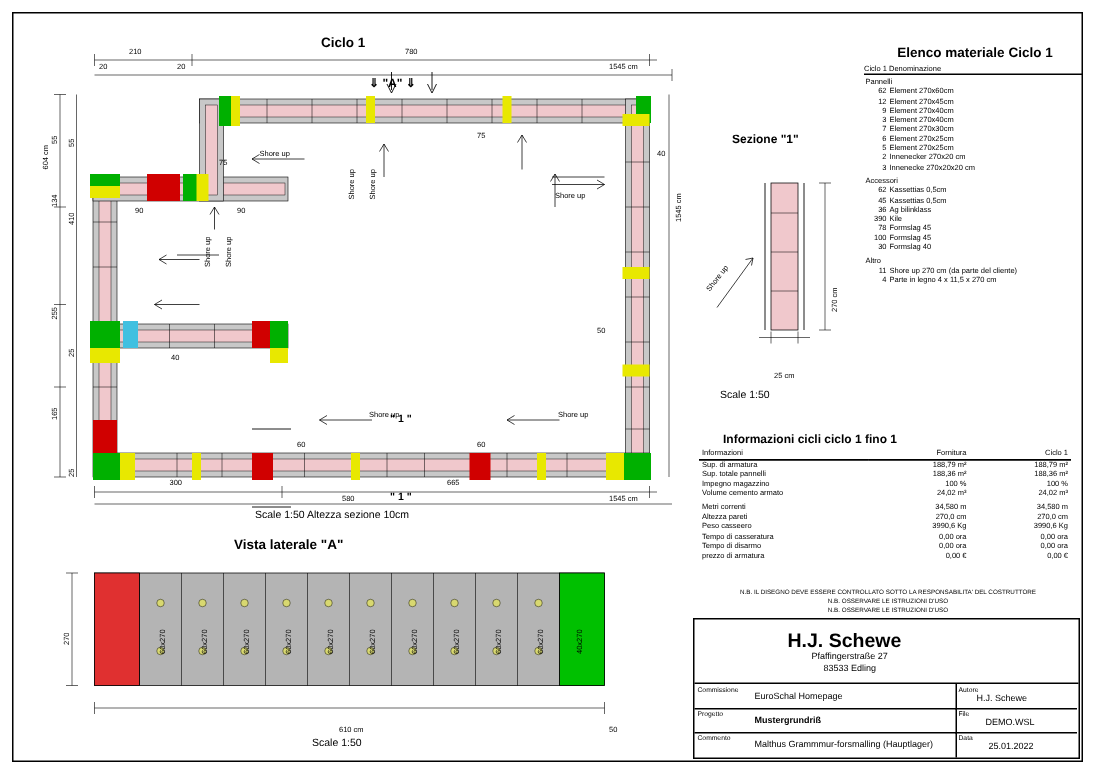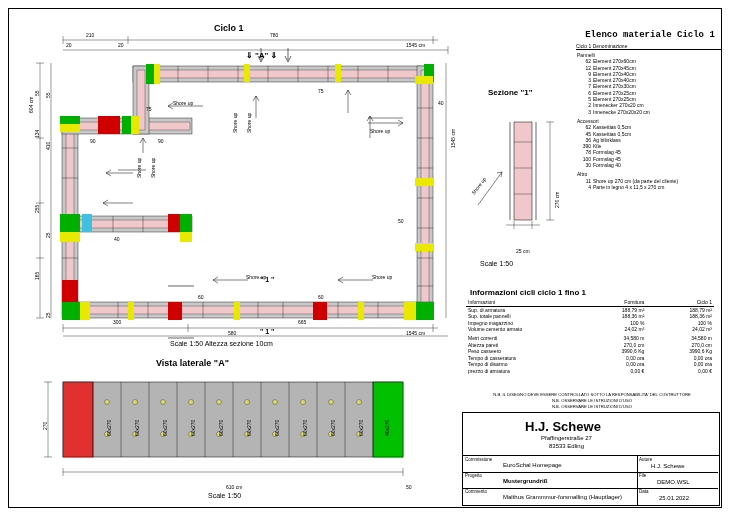--- a/index.html
+++ b/index.html
@@ -309,21 +309,21 @@
         <line x1="46" y1="84" x2="64" y2="84"></line>
       </g>
     </svg>
     <div class="abs t rot90" style="left:86px;top:120px;">270 cm</div>
     <div class="abs t" style="left:48px;top:160px;">25 cm</div>
     <div class="abs t" style="left:2px;top:104px;transform:rotate(-52deg);transform-origin:left top;">Shore up</div>
     <div class="abs t t7" style="left:12px;top:172px;">Scale 1:50</div>
   </div>
 
   <div class="abs" style="left:576px;top:30px;width:148px;height:180px;">
-    <div class="t b t9 ctr" style="width:148px;font-family:Liberation Mono, monospace;">Elenco materiale  Ciclo 1</div>
+    <div class="t b t9 ctr" style="width:148px;">Elenco materiale  Ciclo 1</div>
     <div class="t" style="margin-top:3px;border-bottom:.5px solid #000;width:146px;">Ciclo 1  Denominazione</div>
     <table class="mat" style="margin-top:2px;width:146px;">
       <tbody>
         <tr>
             <td colspan="2">Pannelli</td>
           </tr>
         <tr>
             <td style="width:14px;text-align:right;">62</td>
             <td>Element 270x60cm</td>
           </tr>
@@ -401,21 +401,21 @@
           </tr>
         <tr>
             <td style="text-align:right;">4</td>
             <td>Parte in legno 4 x 11,5 x 270 cm</td>
           </tr>
       </tbody>
     </table>
   </div>
 
   <div class="abs" style="left:466px;top:288px;width:250px;height:110px;">
-    <div class="t b t8" style="margin-left:4px;">Informazioni cicli  ciclo 1 fino 1</div>
+    <div class="t b t8" style="margin-left:16px;">Informazioni cicli  ciclo 1 fino 1</div>
     <table class="info" style="margin-top:2px;width:248px;">
       <thead>
         <tr>
           <td style="width:96px;border-bottom:.5px solid #000;">Informazioni</td>
           <td style="width:56px;text-align:right;border-bottom:.5px solid #000;">Fornitura</td>
           <td style="width:56px;text-align:right;border-bottom:.5px solid #000;">Ciclo 1</td>
         </tr>
       </thead>
       <tbody>
         <tr>

